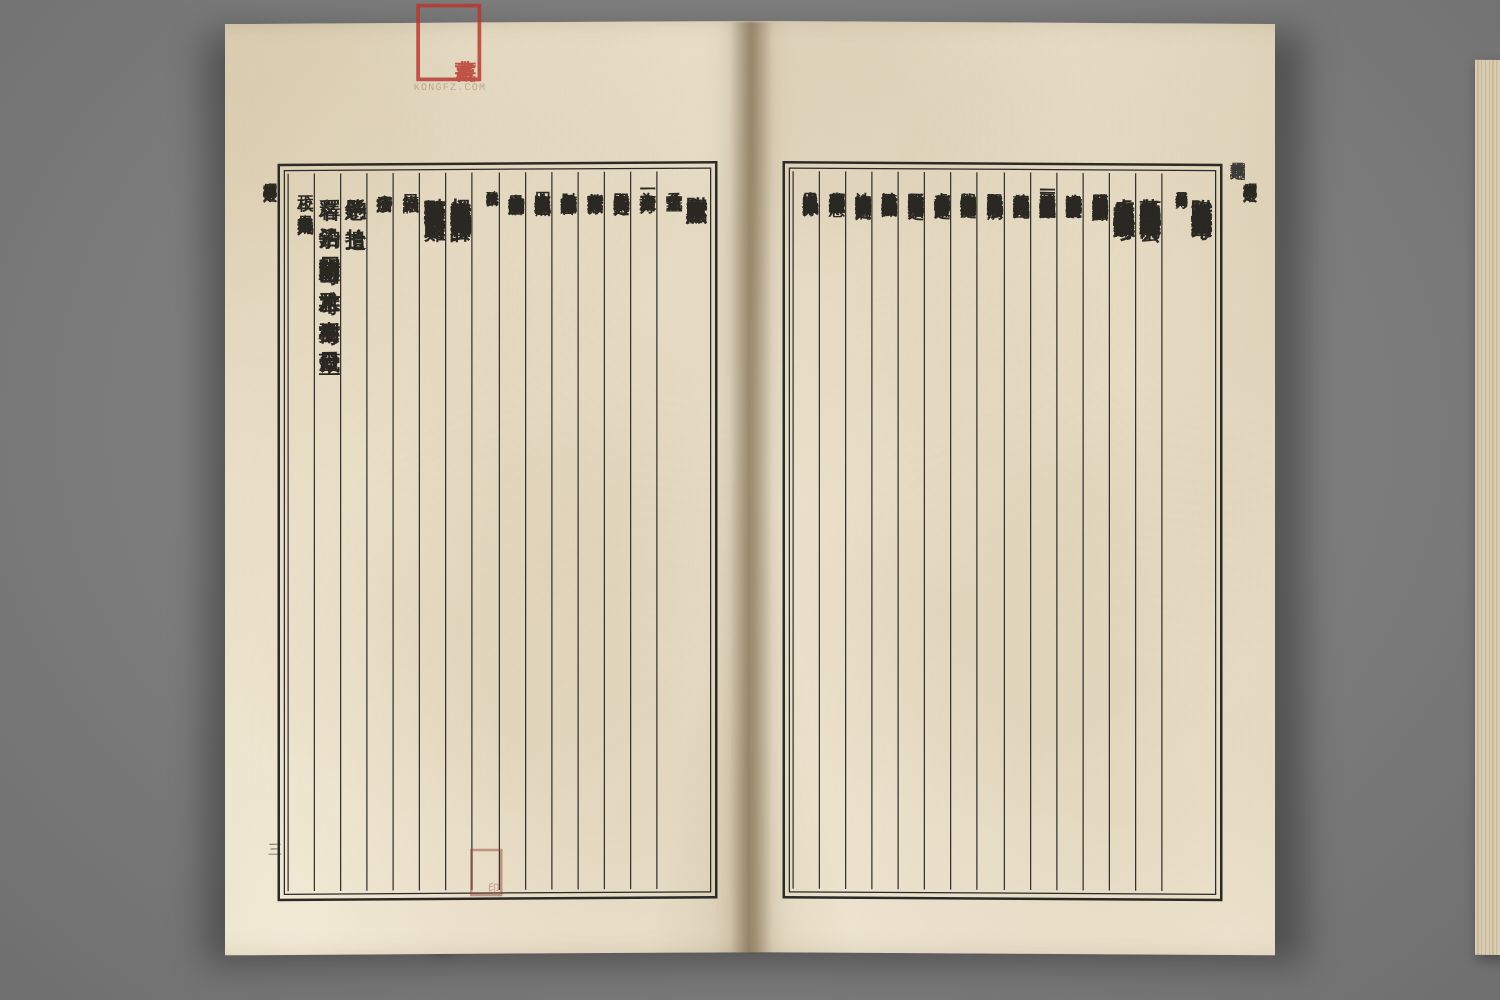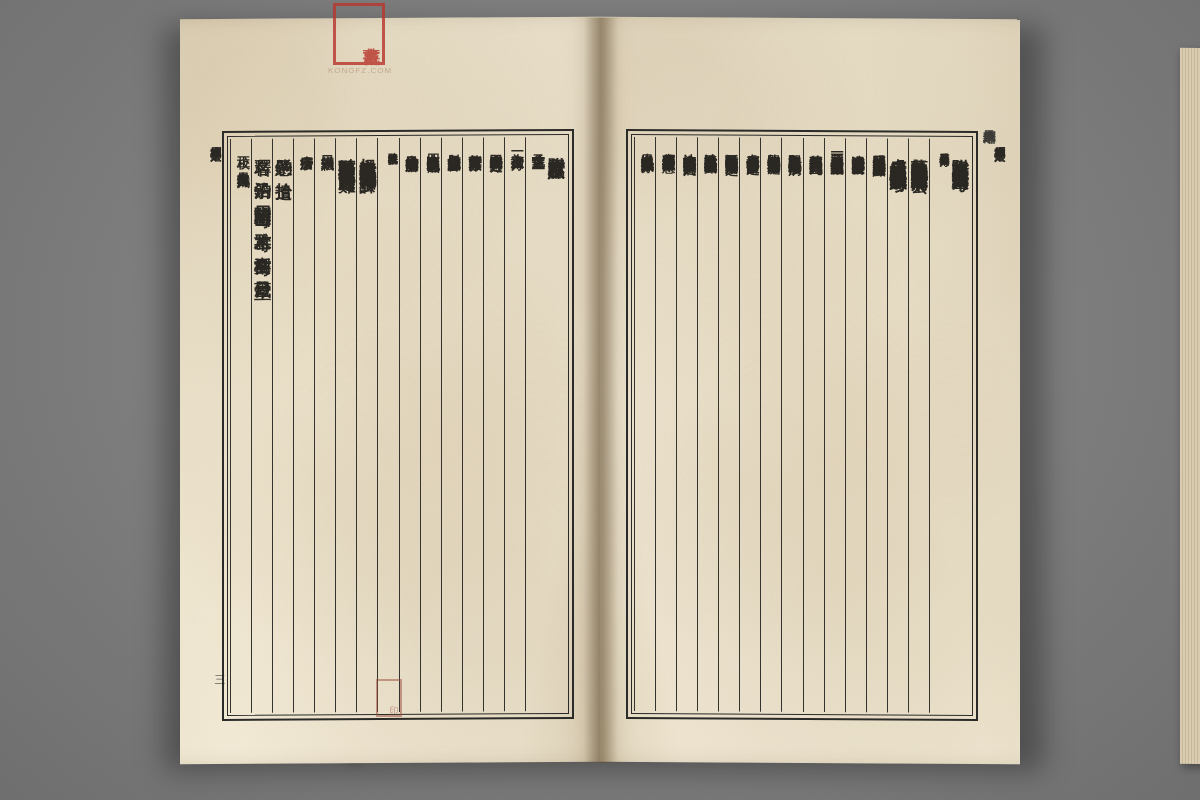--- a/index.html
+++ b/index.html
@@ -209,21 +209,21 @@
   
   .watermark {
     position: absolute;
     left: 320px;
     top: 66px;
     width: 80px;
     text-align: center;
     font-size: 8px;
     color: rgba(150,110,80,0.45);
     letter-spacing: 1px;
-    font-family: Liberation Sans, sans-serif;
+    font-family: Liberation Mono, monospace;
   }
 
   
   .folio {
     position: absolute;
     left: 12px;
     bottom: 38px;
     width: 34px;
     height: 60px;
     writing-mode: vertical-rl;

